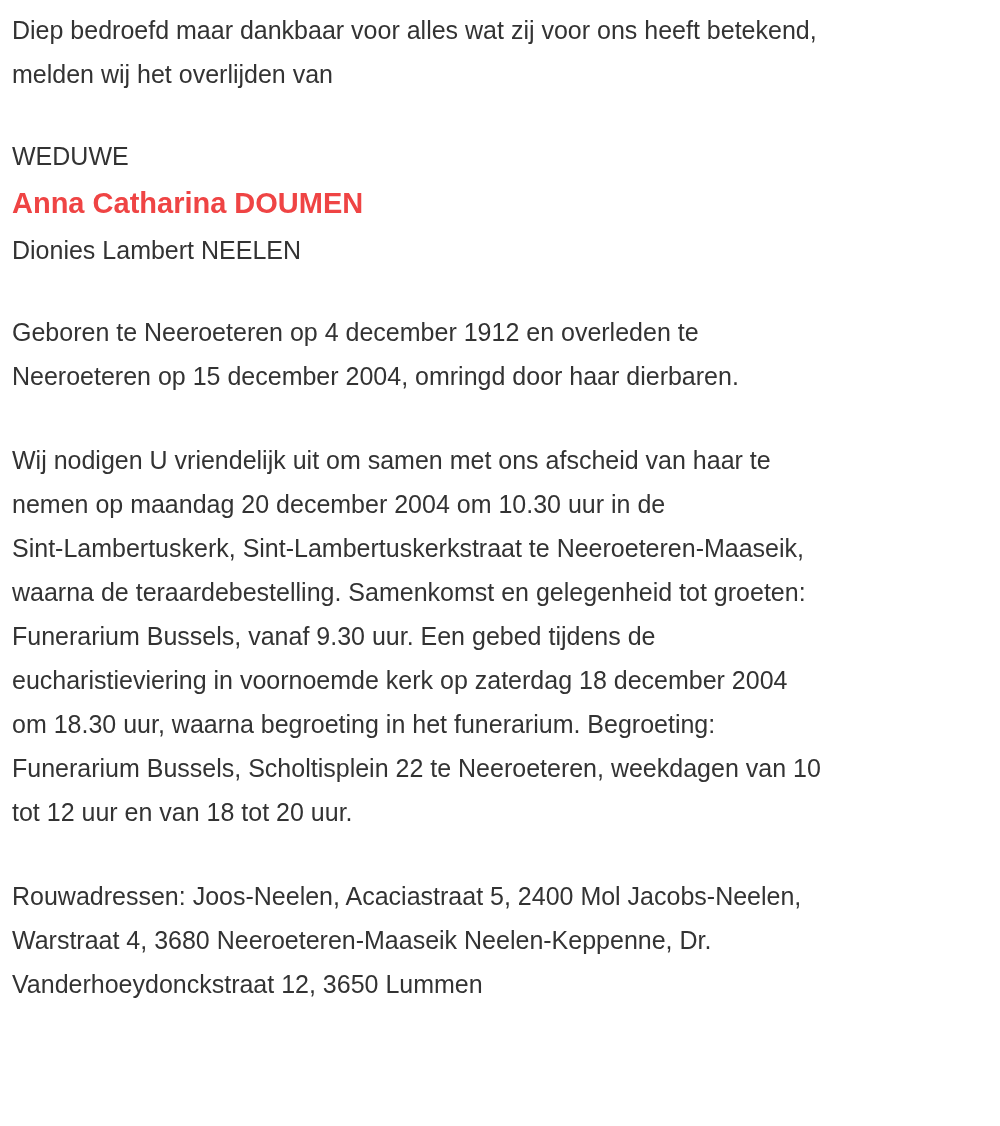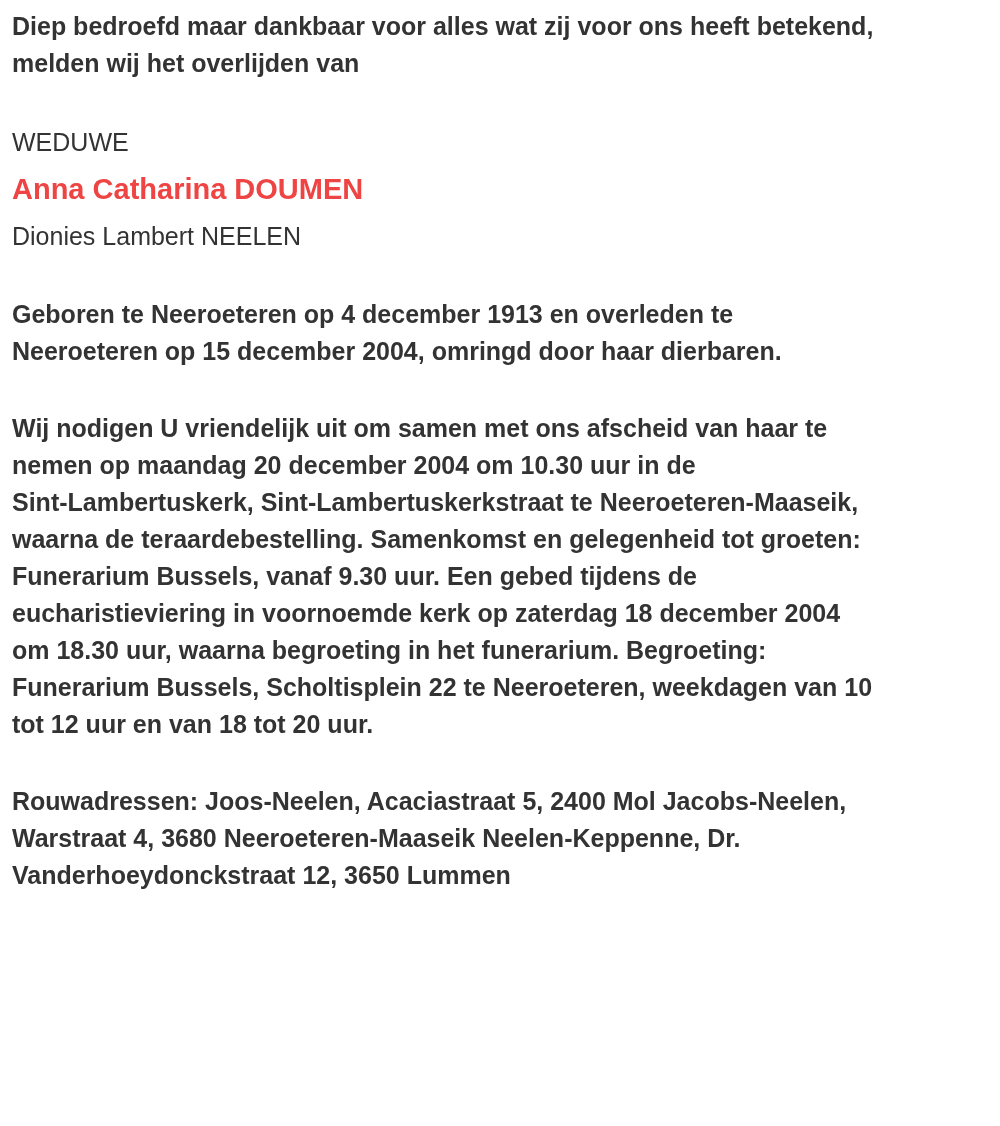--- a/index.html
+++ b/index.html
@@ -12,24 +12,24 @@
     width: 1000px;
     min-height: 1126px;
     box-sizing: border-box;
     padding: 8px 12px 10px 12px;
     background: #ffffff;
     font-family: "Liberation Sans", sans-serif;
     color: #333333;
   }
   .para {
     font-size: 25px;
-    line-height: 37px;
+    line-height: 44px;
     margin: 0 0 40px 0;
     white-space: pre-line; 
-    font-weight: 700;
+    font-weight: 400;
   }
   .name-line {
     font-size: 25px;
     line-height: 40px;
     margin: 0 0 7px 0;
     font-weight: 400;
   }
   .deceased-name {
     font-size: 29px;
     font-weight: 700;
@@ -49,21 +49,21 @@
 
   <p class="para">Diep bedroefd maar dankbaar voor alles wat zij voor ons heeft betekend,
 melden wij het overlijden van</p>
 
   <div class="name-group">
     <p class="name-line">WEDUWE</p>
     <p class="name-line deceased-name">Anna Catharina DOUMEN</p>
     <p class="name-line">Dionies Lambert NEELEN</p>
   </div>
 
-  <p class="para">Geboren te Neeroeteren op 4 december 1913 en overleden te
+  <p class="para">Geboren te Neeroeteren op 4 december 1912 en overleden te
 Neeroeteren op 15 december 2004, omringd door haar dierbaren.</p>
 
   <p class="para">Wij nodigen U vriendelijk uit om samen met ons afscheid van haar te
 nemen op maandag 20 december 2004 om 10.30 uur in de
 Sint-Lambertuskerk, Sint-Lambertuskerkstraat te Neeroeteren-Maaseik,
 waarna de teraardebestelling. Samenkomst en gelegenheid tot groeten:
 Funerarium Bussels, vanaf 9.30 uur. Een gebed tijdens de
 eucharistieviering in voornoemde kerk op zaterdag 18 december 2004
 om 18.30 uur, waarna begroeting in het funerarium. Begroeting:
 Funerarium Bussels, Scholtisplein 22 te Neeroeteren, weekdagen van 10

